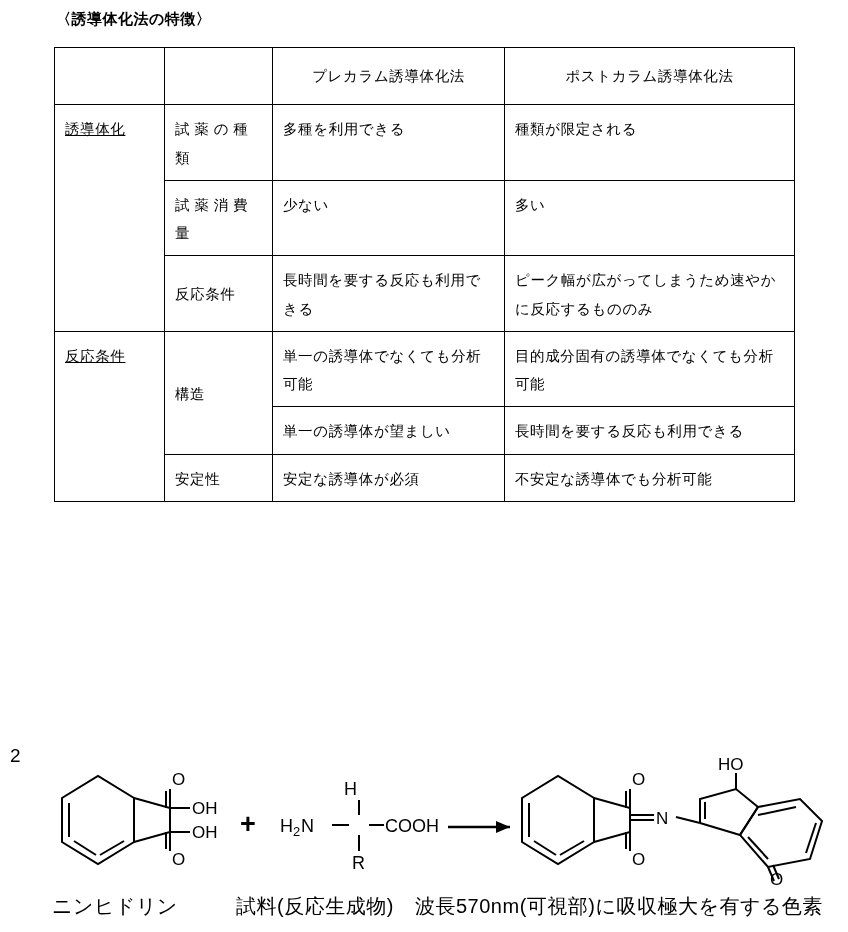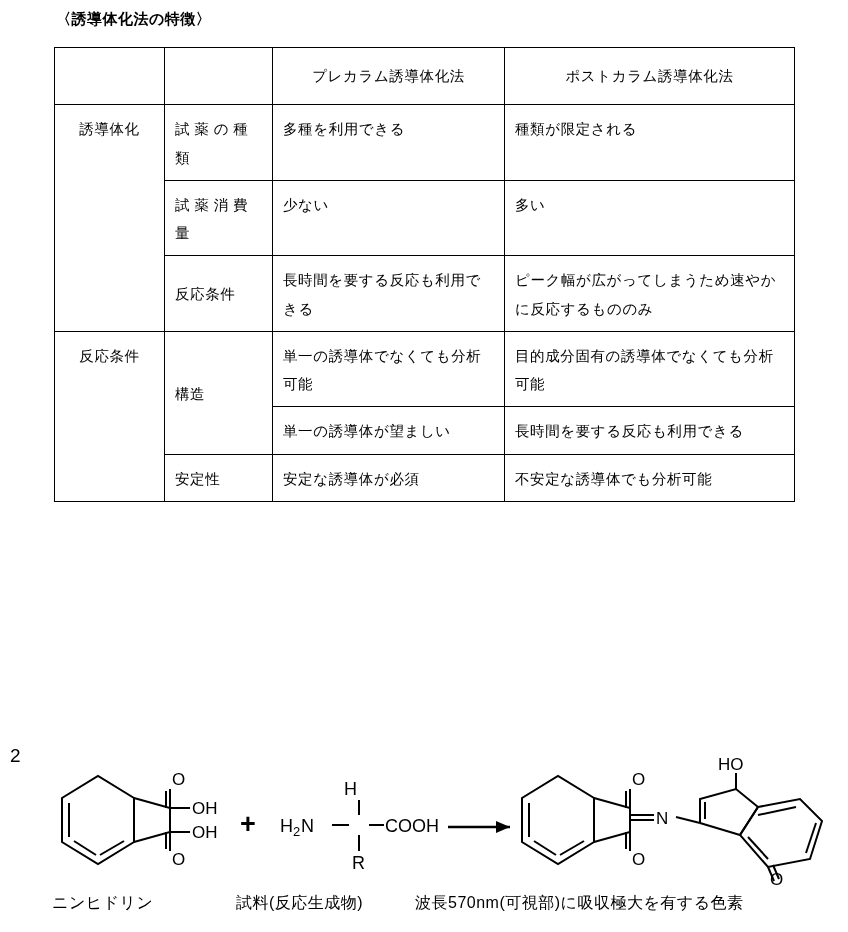--- a/index.html
+++ b/index.html
@@ -45,24 +45,25 @@
     line-height: 1.95;
     letter-spacing: 0.6px;
   }
   table.features th {
     text-align: center;
     vertical-align: middle;
     padding: 14px 8px;
     margin-left: 16px;
   }
   td.rowgroup {
-    text-align: center;
+    text-align: left;
     vertical-align: middle;
     padding-left: 10px;
     letter-spacing: 0.6px;
+    text-decoration: underline;
   }
   td.subhead {
     vertical-align: top;
     letter-spacing: 0.6px;
   }
   td.subhead.mid {
     vertical-align: middle;
   }
   col.c1 { width: 110px; }
   col.c2 { width: 108px; }
@@ -83,21 +84,21 @@
     width: 800px;
     height: 130px;
   }
   .labels {
     position: absolute;
     left: 0px;
     top: 893px;
     width: 848px;
     height: 40px;
     font-family: "Liberation Sans", sans-serif;
-    font-size: 16px;
+    font-size: 20px;
     letter-spacing: 0.5px;
   }
   .label-ninhydrin {
     position: absolute;
     left: 52px;
     top: 0px;
   }
   .label-sample {
     position: absolute;
     left: 236px;

